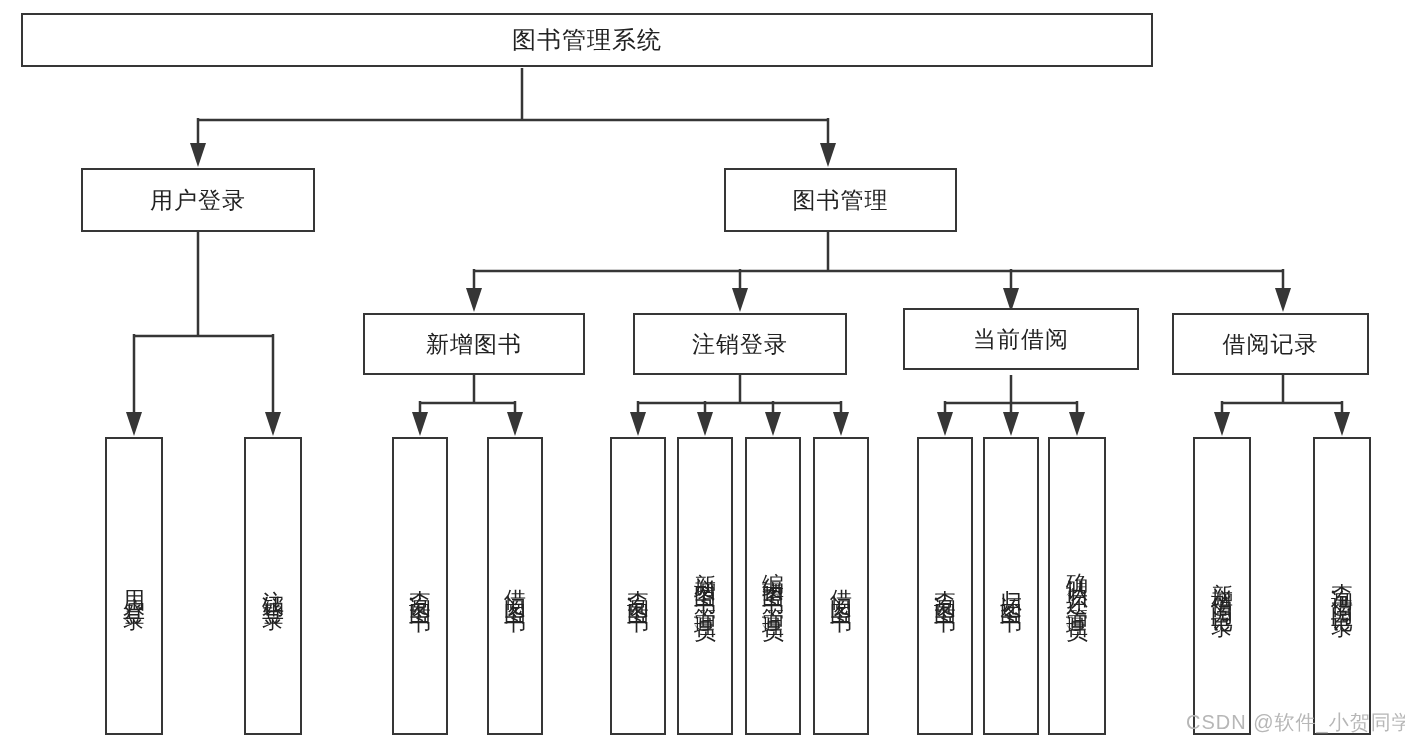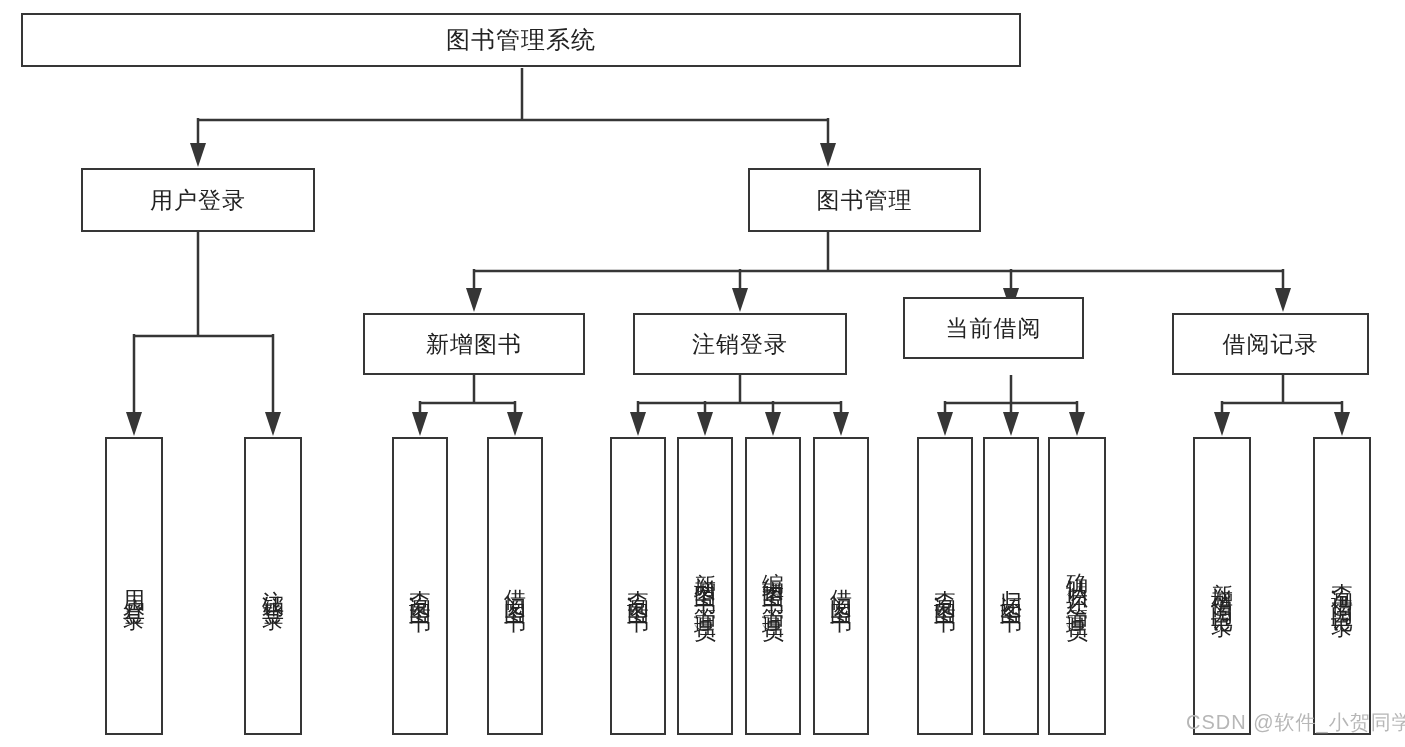--- a/index.html
+++ b/index.html
@@ -85,38 +85,38 @@
       <polygon points="773,436 765,412 781,412"></polygon>
       <polygon points="841,436 833,412 849,412"></polygon>
       <polygon points="945,436 937,412 953,412"></polygon>
       <polygon points="1011,436 1003,412 1019,412"></polygon>
       <polygon points="1077,436 1069,412 1085,412"></polygon>
       <polygon points="1222,436 1214,412 1230,412"></polygon>
       <polygon points="1342,436 1334,412 1350,412"></polygon>
     </g>
   </svg>
 
-  <div class="node h root" style="left:21px;top:13px;width:1000px;height:54px;font-family:Liberation Serif, serif;">
+  <div class="node h root" style="left:21px;top:13px;width:1132px;height:54px;font-family:Liberation Serif, serif;">
     <span>图书管理系统</span>
   </div>
 
   <div class="node h" style="left:81px;top:168px;width:234px;height:64px;">
     <span>用户登录</span>
   </div>
-  <div class="node h" style="left:748px;top:168px;width:233px;height:64px;">
+  <div class="node h" style="left:724px;top:168px;width:233px;height:64px;">
     <span>图书管理</span>
   </div>
 
   <div class="node h" style="left:363px;top:313px;width:222px;height:62px;">
     <span>新增图书</span>
   </div>
   <div class="node h" style="left:633px;top:313px;width:214px;height:62px;">
     <span>注销登录</span>
   </div>
-  <div class="node h" style="left:903px;top:297px;width:181px;height:62px;">
+  <div class="node h" style="left:903px;top:308px;width:236px;height:62px;">
     <span>当前借阅</span>
   </div>
   <div class="node h" style="left:1172px;top:313px;width:197px;height:62px;">
     <span>借阅记录</span>
   </div>
 
   <div class="node leaf" style="left:105px;top:437px;width:58px;height:298px;">
     <span class="vtext">用户登录</span>
   </div>
   <div class="node leaf" style="left:244px;top:437px;width:58px;height:298px;">

